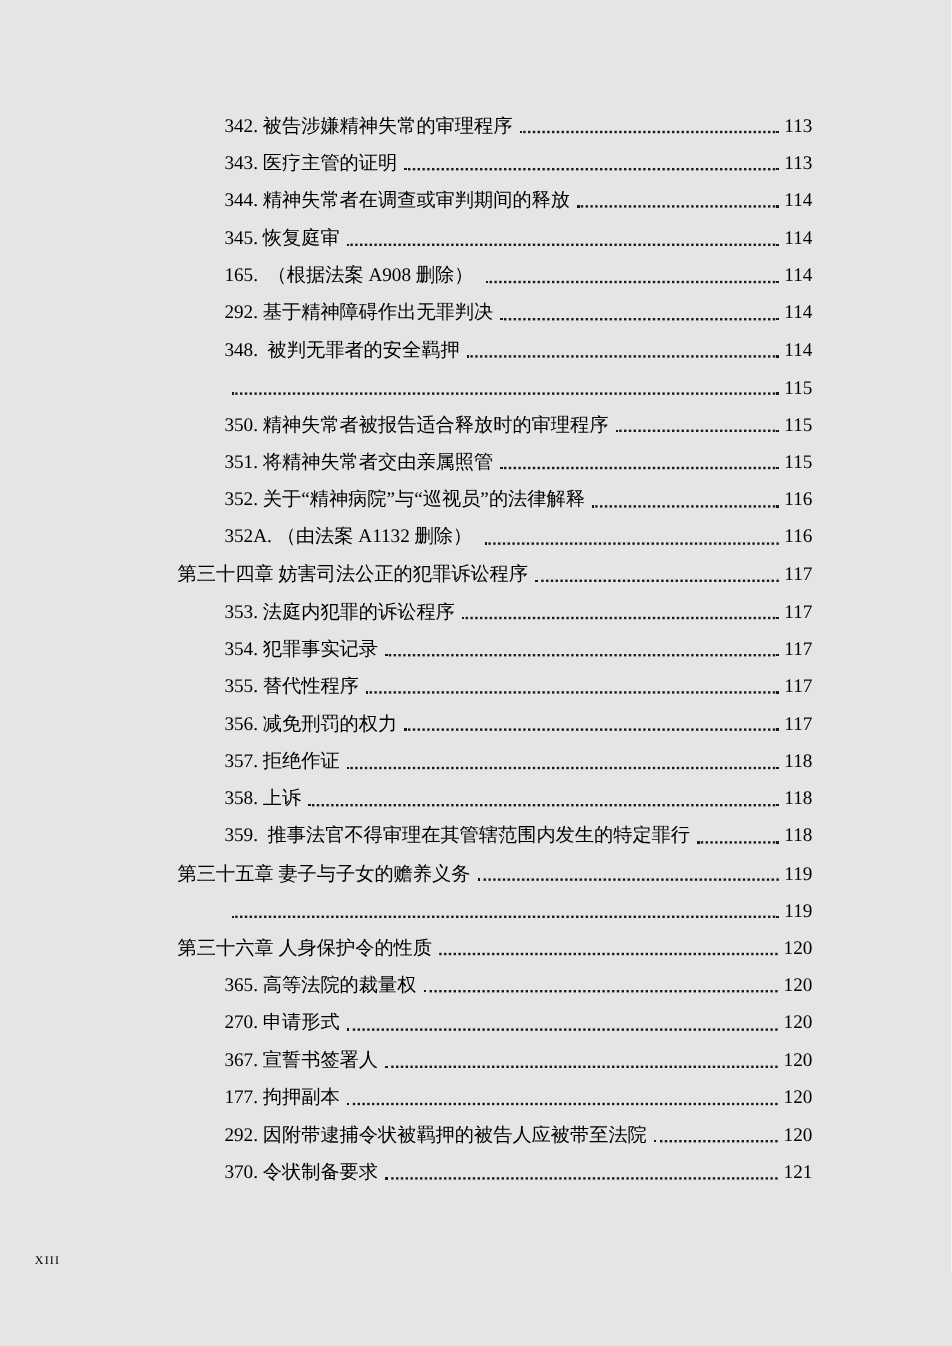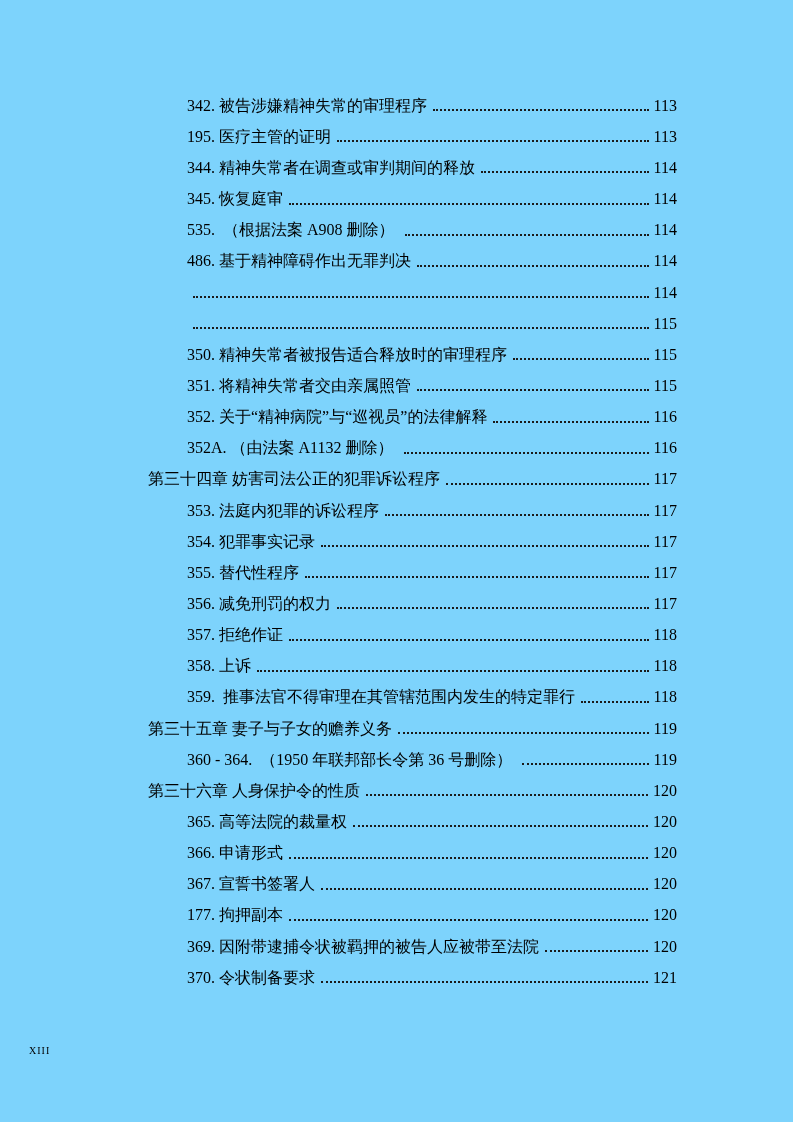--- a/index.html
+++ b/index.html
@@ -11,21 +11,21 @@
     width: 793px;
     height: 1122px;
     position: relative;
     font-family: "Liberation Serif", "DejaVu Serif", serif;
     color: #000;
     overflow: hidden;
   }
   .page {
     position: absolute;
     inset: 0;
-    background: #7dd3fc;
+    background: #e5e5e5;
   }
   .toc-content {
     position: absolute;
     left: 148px;
     top: 84px;
     width: 529px;
   }
   .row {
     display: flex;
     align-items: flex-end;
@@ -65,45 +65,46 @@
 <body>
 
 <div class="page">
   <div class="toc-content">
       <div class="row lvl2">
         <span class="label">342. 被告涉嫌精神失常的审理程序</span>
         <span class="dots"></span>
         <span class="pnum">113</span>
       </div>
       <div class="row lvl2">
-        <span class="label">195. 医疗主管的证明</span>
+        <span class="label">343. 医疗主管的证明</span>
         <span class="dots"></span>
         <span class="pnum">113</span>
       </div>
       <div class="row lvl2">
         <span class="label">344. 精神失常者在调查或审判期间的释放</span>
         <span class="dots"></span>
         <span class="pnum">114</span>
       </div>
       <div class="row lvl2">
         <span class="label">345. 恢复庭审</span>
         <span class="dots"></span>
         <span class="pnum">114</span>
       </div>
       <div class="row lvl2">
-        <span class="label">535.  （根据法案 A908 删除） </span>
-        <span class="dots"></span>
-        <span class="pnum">114</span>
-      </div>
-      <div class="row lvl2">
-        <span class="label">486. 基于精神障碍作出无罪判决</span>
-        <span class="dots"></span>
-        <span class="pnum">114</span>
-      </div>
-      <div class="row lvl2">
+        <span class="label">165.  （根据法案 A908 删除） </span>
+        <span class="dots"></span>
+        <span class="pnum">114</span>
+      </div>
+      <div class="row lvl2">
+        <span class="label">292. 基于精神障碍作出无罪判决</span>
+        <span class="dots"></span>
+        <span class="pnum">114</span>
+      </div>
+      <div class="row lvl2">
+        <span class="label">348.  被判无罪者的安全羁押</span>
         <span class="dots"></span>
         <span class="pnum">114</span>
       </div>
       <div class="row lvl2">
         <span class="dots"></span>
         <span class="pnum">115</span>
       </div>
       <div class="row lvl2">
         <span class="label">350. 精神失常者被报告适合释放时的审理程序</span>
         <span class="dots"></span>
@@ -163,51 +164,50 @@
         <span class="label">359.  推事法官不得审理在其管辖范围内发生的特定罪行</span>
         <span class="dots"></span>
         <span class="pnum">118</span>
       </div>
       <div class="row lvl1">
         <span class="label">第三十五章 妻子与子女的赡养义务</span>
         <span class="dots"></span>
         <span class="pnum">119</span>
       </div>
       <div class="row lvl2">
-        <span class="label">360 - 364.  （1950 年联邦部长令第 36 号删除） </span>
         <span class="dots"></span>
         <span class="pnum">119</span>
       </div>
       <div class="row lvl1">
         <span class="label">第三十六章 人身保护令的性质</span>
         <span class="dots"></span>
         <span class="pnum">120</span>
       </div>
       <div class="row lvl2">
         <span class="label">365. 高等法院的裁量权</span>
         <span class="dots"></span>
         <span class="pnum">120</span>
       </div>
       <div class="row lvl2">
-        <span class="label">366. 申请形式</span>
+        <span class="label">270. 申请形式</span>
         <span class="dots"></span>
         <span class="pnum">120</span>
       </div>
       <div class="row lvl2">
         <span class="label">367. 宣誓书签署人</span>
         <span class="dots"></span>
         <span class="pnum">120</span>
       </div>
       <div class="row lvl2">
         <span class="label">177. 拘押副本</span>
         <span class="dots"></span>
         <span class="pnum">120</span>
       </div>
       <div class="row lvl2">
-        <span class="label">369. 因附带逮捕令状被羁押的被告人应被带至法院</span>
+        <span class="label">292. 因附带逮捕令状被羁押的被告人应被带至法院</span>
         <span class="dots"></span>
         <span class="pnum">120</span>
       </div>
       <div class="row lvl2">
         <span class="label">370. 令状制备要求</span>
         <span class="dots"></span>
         <span class="pnum">121</span>
       </div>
     </div>
   <div class="footer">XIII</div>

